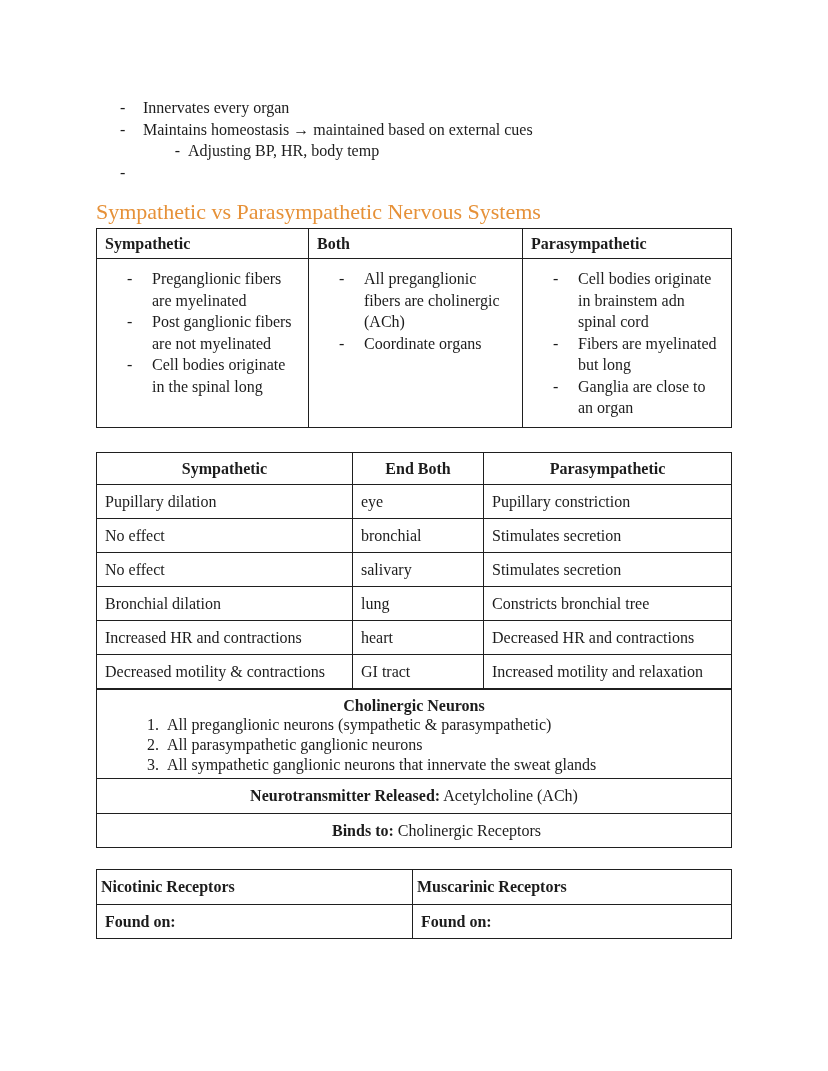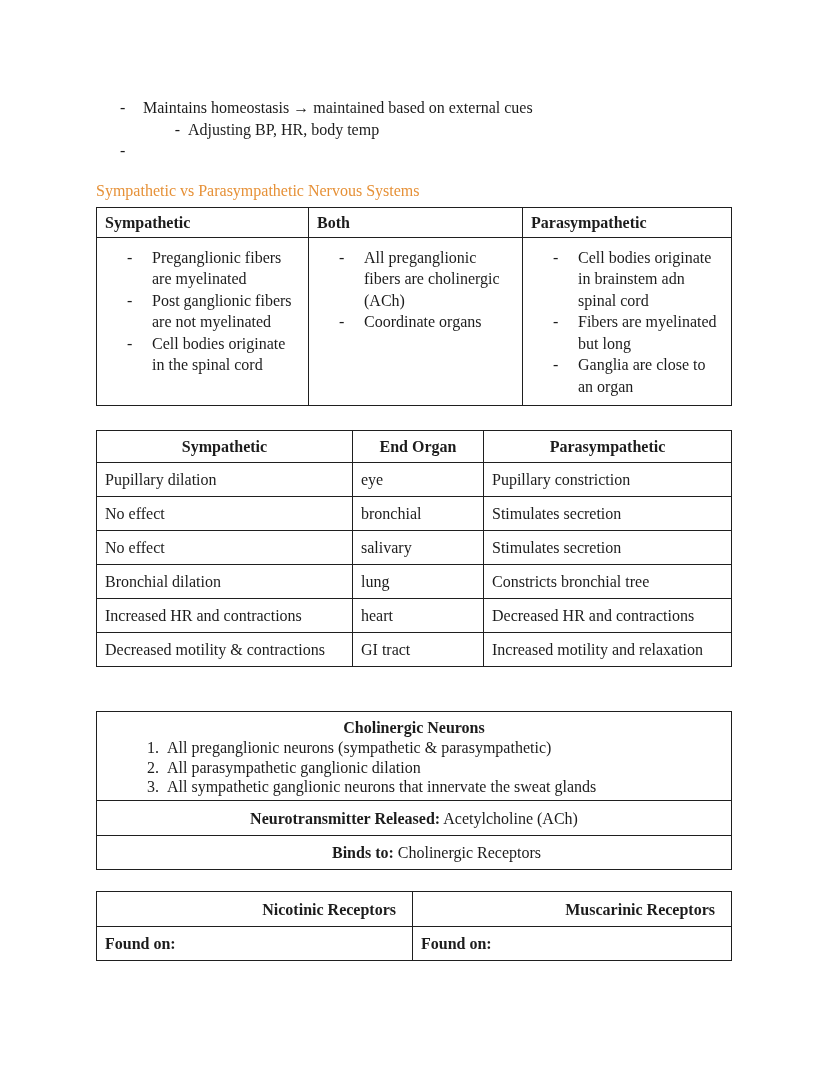--- a/index.html
+++ b/index.html
@@ -21,21 +21,21 @@
   .bullet .marker::before { content: "-"; }
   .bullet.l1 { padding-left: 24px; }
   .bullet.l1 .marker { width: 23px; }
   .bullet.l2 { padding-left: 71px; text-align: center; }
   .bullet.l2 .marker { width: 21px; }
 
   
   .section-heading {
     margin-top: 19px;
     color: #E69138;
-    font-size: 16px;
+    font-size: 22px;
     line-height: 20px;
     font-weight: 400;
   }
 
   
   table {
     border-collapse: collapse;
     table-layout: fixed;
     width: 635px;
   }
@@ -74,62 +74,66 @@
     vertical-align: middle;
   }
   .end-organ-table td {
     height: 34px;
     padding: 5px 8px;
     line-height: 21px;
     vertical-align: middle;
   }
 
   
-  .cholinergic-box { margin-top: 44px; }
+  .cholinergic-box { }
   .cholinergic-box td { padding: 0; }
   .chol-main { height: 88px; padding: 6px 8px 0 8px; line-height: 19.8px; }
   .chol-title { text-align: center; font-weight: 700; }
   .num-list { counter-reset: li; }
   .num-item { display: flex; counter-increment: li; padding-left: 42px; }
   .num-item .num { flex: 0 0 20px; }
   .num-item .num::before { content: counter(li) "."; }
   .chol-line {
     height: 35px;
     text-align: center;
     line-height: 21px;
     padding: 6px 8px;
     vertical-align: middle;
   }
   .chol-line.last { height: 34px; padding-left: 45px; }
   .bold { font-weight: 700; }
 
   
   .receptors-table { margin-top: 21px; }
   .receptors-table th {
-    text-align: right;
+    text-align: left;
     height: 35px;
-    padding: 6px 16px;
+    padding: 6px 4px;
     line-height: 21px;
     vertical-align: middle;
     margin-top: 40px;
   }
   .receptors-table td {
     height: 34px;
     padding: 5px 8px;
     line-height: 21px;
     vertical-align: middle;
     font-weight: 700;
   }
 </style>
 </head>
 <body>
 
 <div class="content">
 
   <div class="bullets">
+    <div class="bullet l1">
+      <span class="marker"></span>
+      <span>Innervates every organ</span>
+    </div>
     <div class="bullet l1">
       <span class="marker"></span>
       <span>Maintains homeostasis → maintained based on external cues</span>
     </div>
     <div class="bullet l2">
       <span class="marker"></span>
       <span>Adjusting BP, HR, body temp</span>
     </div>
     <div class="bullet l1">
       <span class="marker"></span>
@@ -155,21 +159,21 @@
         <div class="cell-bullet">
               <span class="marker"></span>
               <span>Preganglionic fibers are myelinated</span>
             </div>
         <div class="cell-bullet">
               <span class="marker"></span>
               <span>Post ganglionic fibers are not myelinated</span>
             </div>
         <div class="cell-bullet">
               <span class="marker"></span>
-              <span>Cell bodies originate in the spinal cord</span>
+              <span>Cell bodies originate in the spinal long</span>
             </div>
       </td>
       <td>
         <div class="cell-bullet">
               <span class="marker"></span>
               <span>All preganglionic fibers are cholinergic (ACh)</span>
             </div>
         <div class="cell-bullet">
               <span class="marker"></span>
               <span>Coordinate organs</span>
@@ -195,21 +199,21 @@
 
   <table class="end-organ-table">
     <colgroup>
         <col style="width:256px">
         <col style="width:131px">
         <col style="width:248px">
       </colgroup>
     <tbody>
         <tr>
       <th>Sympathetic</th>
-      <th>End Organ</th>
+      <th>End Both</th>
       <th>Parasympathetic</th>
     </tr>
     <tr>
       <td>Pupillary dilation</td>
       <td>eye</td>
       <td>Pupillary constriction</td>
     </tr>
     <tr>
       <td>No effect</td>
       <td>bronchial</td>
@@ -247,21 +251,21 @@
       <td>
         <div class="chol-main">
           <div class="chol-title">Cholinergic Neurons</div>
           <div class="num-list">
             <div class="num-item">
                   <span class="num"></span>
                   <span>All preganglionic neurons (sympathetic &amp; parasympathetic)</span>
                 </div>
             <div class="num-item">
                   <span class="num"></span>
-                  <span>All parasympathetic ganglionic dilation</span>
+                  <span>All parasympathetic ganglionic neurons</span>
                 </div>
             <div class="num-item">
                   <span class="num"></span>
                   <span>All sympathetic ganglionic neurons that innervate the sweat glands</span>
                 </div>
           </div>
         </div>
       </td>
     </tr>
     <tr>

